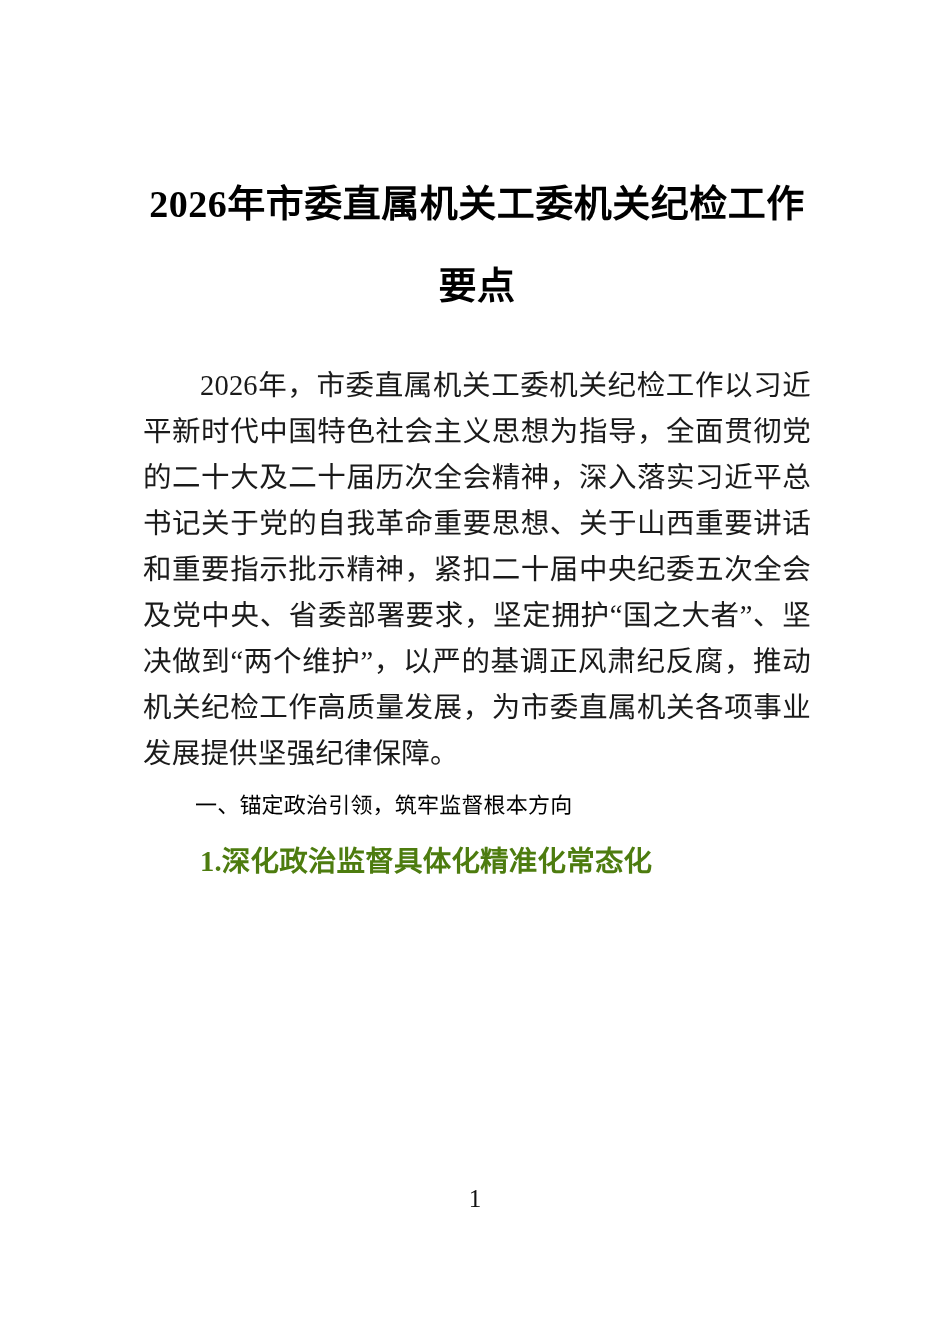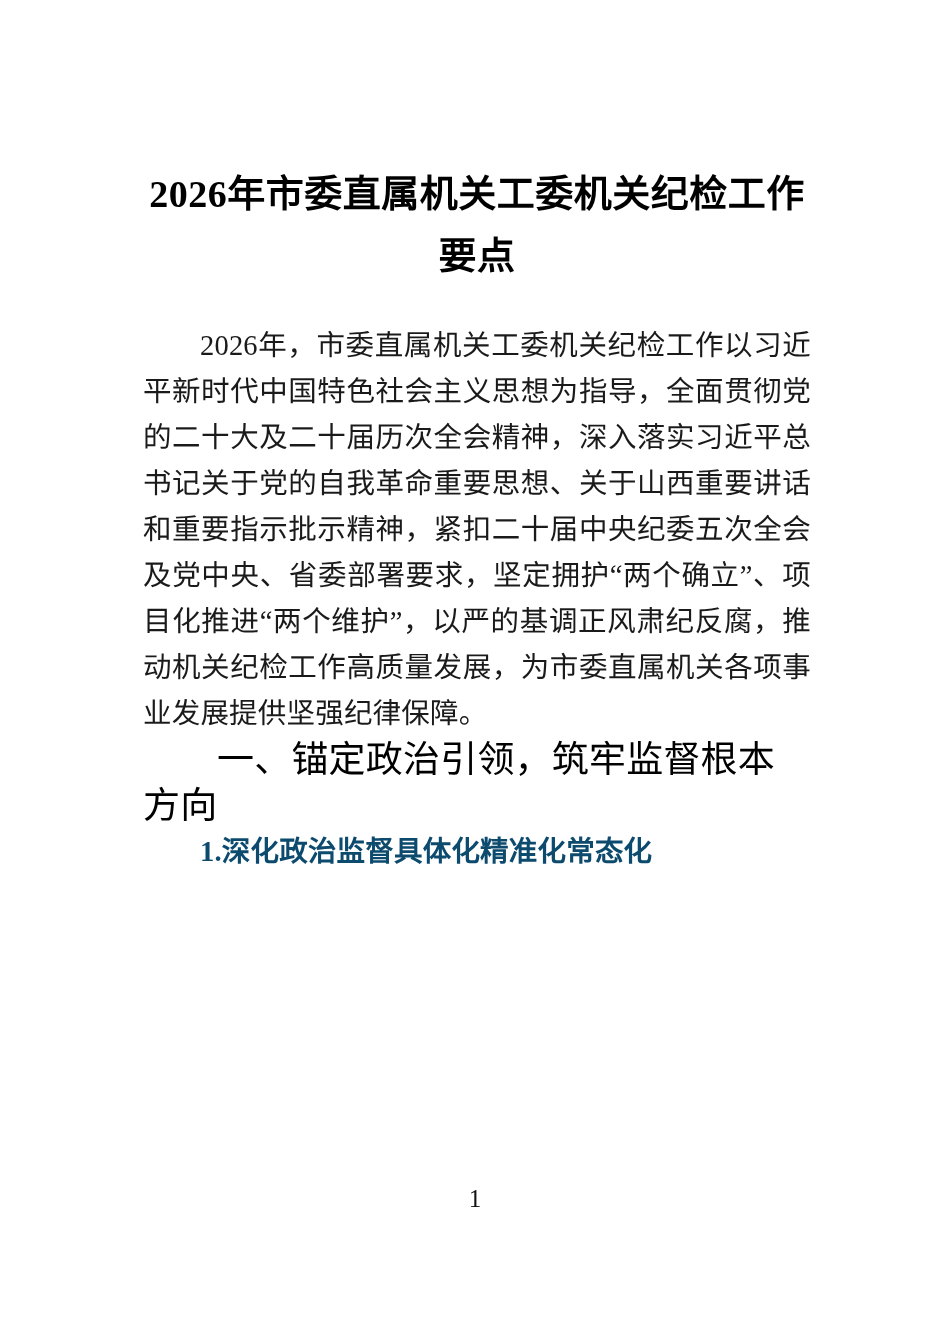--- a/index.html
+++ b/index.html
@@ -24,21 +24,21 @@
     left: 143px;
     top: 0;
     width: 668px;
   }
 
   
   .doc-title {
     font-family: "Liberation Serif", "DejaVu Serif", serif;
     font-weight: bold;
     font-size: 38px;
-    line-height: 62px;
+    line-height: 82px;
     color: #000000;
     text-align: center;
     letter-spacing: 0.5px;
     margin: 0;
     padding-top: 163px;
     white-space: normal;
   }
 
   
   .body-para {
@@ -52,36 +52,36 @@
     margin: 0;
     letter-spacing: 0.2px;
   }
 
   .para-gap-top {
     margin-top: 36px;
   }
 
   
   .heading-1 {
-    font-family: Liberation Sans, sans-serif;
-    font-size: 37px;
+    font-family: Liberation Mono, monospace;
+    font-size: 22px;
     line-height: 46px;
     color: #000000;
     text-indent: 2em;
-    margin: 0;
+    margin: 8px;
     font-weight: 500;
     letter-spacing: 0.2px;
   }
 
   .heading-2 {
     font-family: "Liberation Serif", "DejaVu Serif", serif;
     font-weight: bold;
     font-size: 28.5px;
     line-height: 46px;
-    color: #0c4a6e;
+    color: #4d7c0f;
     text-indent: 2em;
     margin: 0;
     letter-spacing: 0.2px;
   }
 
   
   .page-number {
     position: absolute;
     left: 0;
     right: 0;
@@ -95,21 +95,21 @@
 </style>
 </head>
 <body>
 
 <div class="page">
 
   <div class="content">
 
     <h1 class="doc-title">2026年市委直属机关工委机关纪检工作要点</h1>
 
-    <p class="body-para para-gap-top">2026年，市委直属机关工委机关纪检工作以习近平新时代中国特色社会主义思想为指导，全面贯彻党的二十大及二十届历次全会精神，深入落实习近平总书记关于党的自我革命重要思想、关于山西重要讲话和重要指示批示精神，紧扣二十届中央纪委五次全会及党中央、省委部署要求，坚定拥护“两个确立”、项目化推进“两个维护”，以严的基调正风肃纪反腐，推动机关纪检工作高质量发展，为市委直属机关各项事业发展提供坚强纪律保障。</p>
+    <p class="body-para para-gap-top">2026年，市委直属机关工委机关纪检工作以习近平新时代中国特色社会主义思想为指导，全面贯彻党的二十大及二十届历次全会精神，深入落实习近平总书记关于党的自我革命重要思想、关于山西重要讲话和重要指示批示精神，紧扣二十届中央纪委五次全会及党中央、省委部署要求，坚定拥护“国之大者”、坚决做到“两个维护”，以严的基调正风肃纪反腐，推动机关纪检工作高质量发展，为市委直属机关各项事业发展提供坚强纪律保障。</p>
 
     <p class="heading-1">一、锚定政治引领，筑牢监督根本方向</p>
 
     <p class="heading-2">1.深化政治监督具体化精准化常态化</p>
 
 
   </div>
 
   <div class="page-number">1</div>
 

